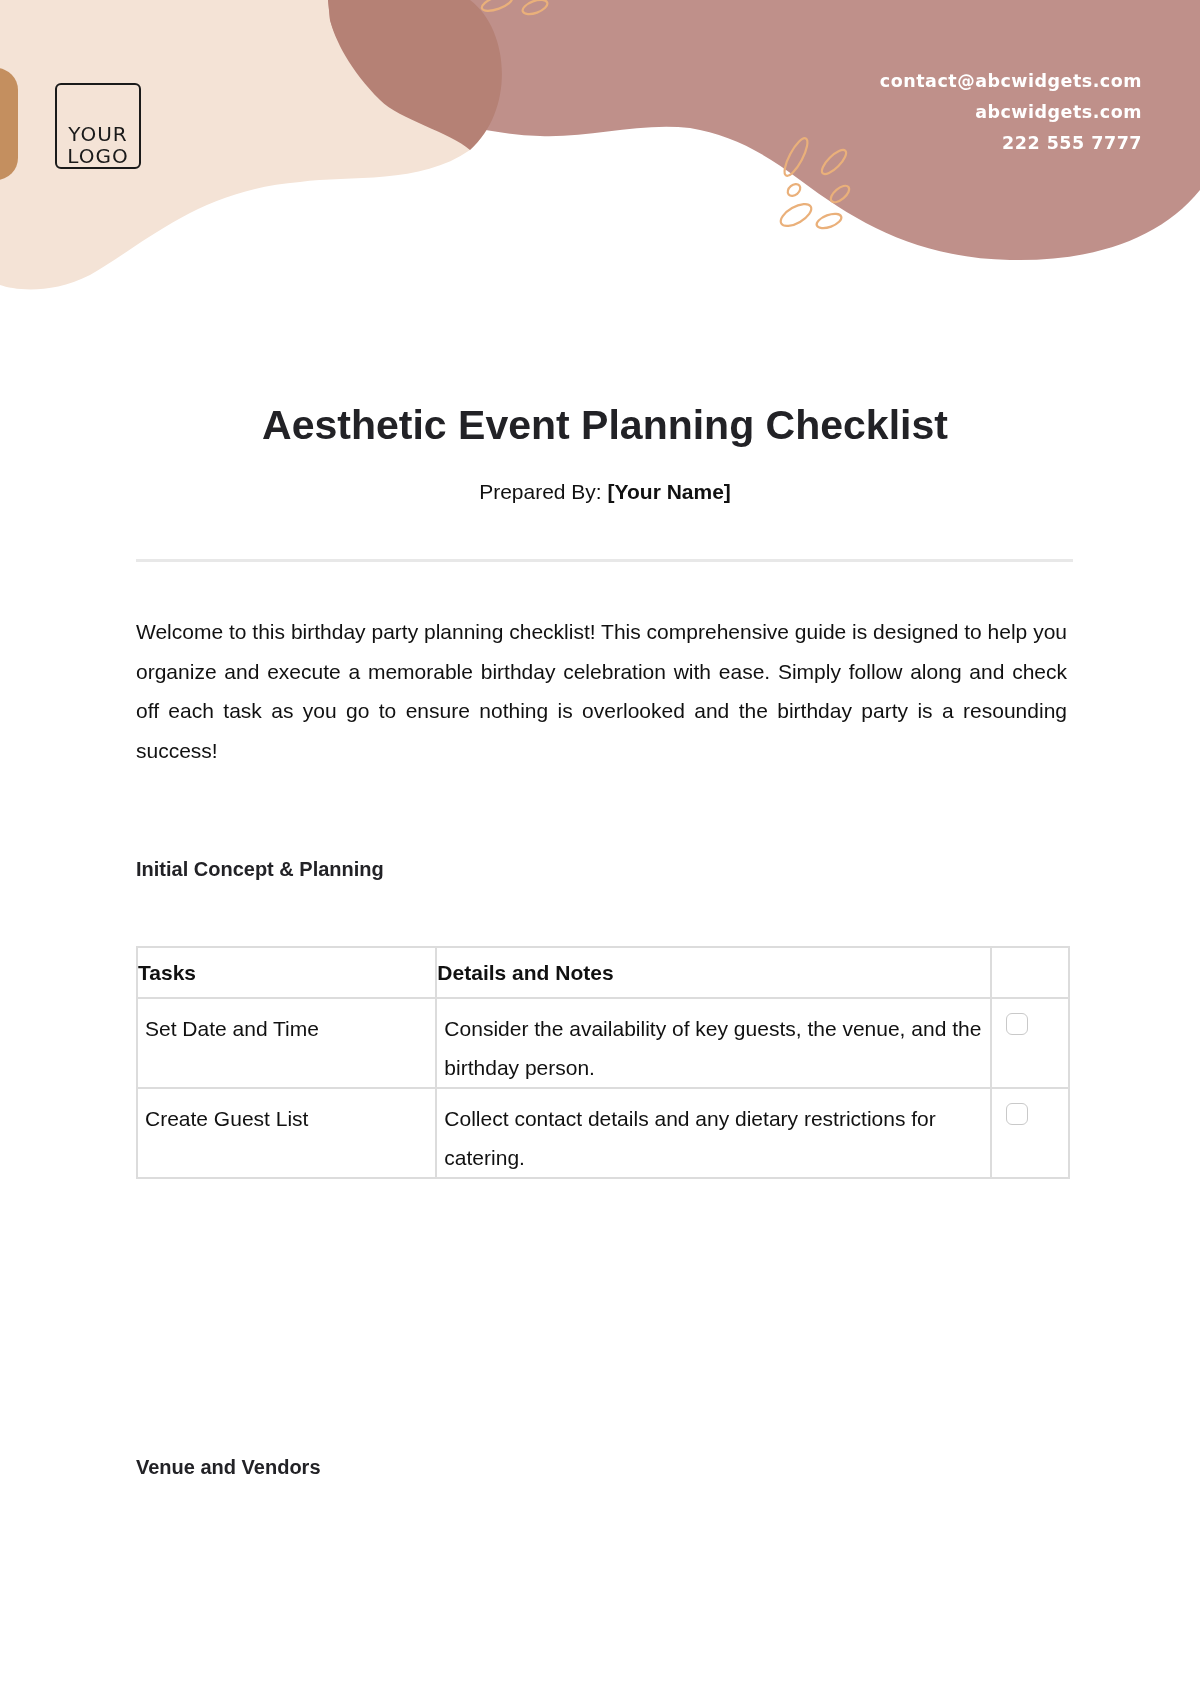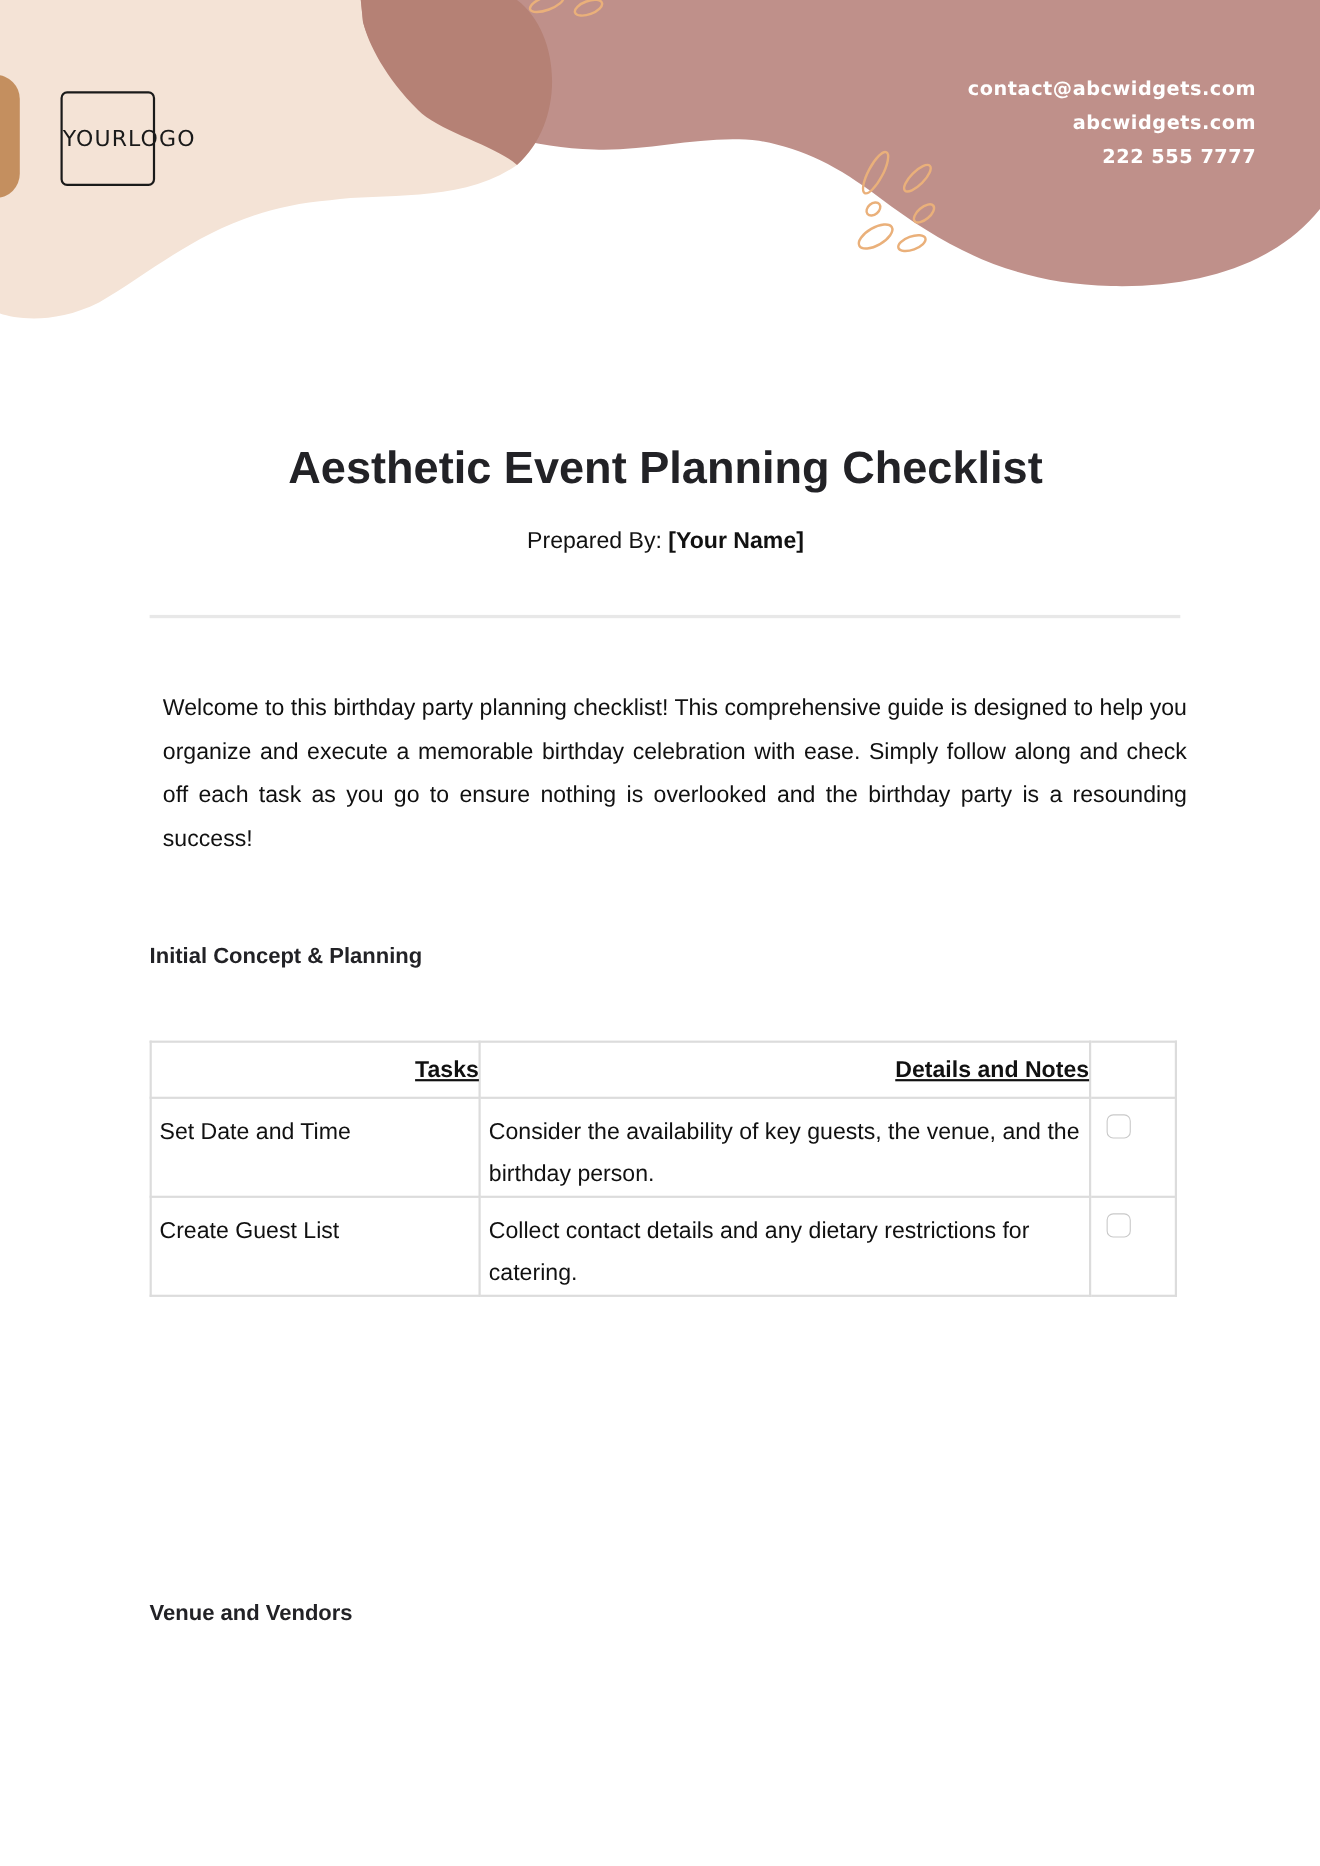--- a/index.html
+++ b/index.html
@@ -16,22 +16,22 @@
       position: absolute; left: 0; top: 0;
       width: 1200px; height: 300px;
     }
     .logo-box {
       position: absolute;
       left: 55px; top: 83px;
       width: 86px; height: 86px;
       border: 2.5px solid #1a1a1a;
       border-radius: 6px;
       box-sizing: border-box;
-      display: flex; 
-      align-items: center; justify-content: flex-start;
+      display: flex; flex-direction: column;
+      align-items: center; justify-content: flex-end;
       font-family: "DejaVu Sans", sans-serif;
       font-size: 20px; line-height: 22px;
       letter-spacing: 1px;
       color: #1a1a1a;
     }
     .contact {
       position: absolute;
       right: 58px; top: 66px;
       text-align: right;
       color: #ffffff;
@@ -64,21 +64,21 @@
       left: 136px; width: 937px; top: 559px;
       height: 3px; background: #e8e8e8;
     }
     .intro {
       position: absolute;
       left: 136px; width: 931px; top: 612px;
       font-size: 21px;
       line-height: 39.5px;
       text-align: justify;
       color: #111;
-      margin: 12px;
+      margin: 0;
     }
     .section-title {
       position: absolute;
       left: 136px;
       font-size: 20px;
       font-weight: bold;
       color: #222226;
       margin: 0;
     }
     table.checklist {
@@ -89,24 +89,23 @@
       font-size: 21px;
       color: #111;
     }
     table.checklist th, table.checklist td {
       border: 2px solid #dcdcdc;
       vertical-align: top;
     }
     table.checklist th {
       height: 49px;
       font-weight: bold;
-      text-align: right;
+      text-align: left;
       vertical-align: middle;
       padding: 0;
-      text-decoration: underline;
     }
     table.checklist td {
       height: 87px;
       padding: 10px 7px 0 7px;
       line-height: 39px;
       box-sizing: border-box;
     }
     table.checklist td.task { width: 300px; }
     table.checklist td.details { width: 556px; }
     table.checklist td.check { width: 78px; padding: 14px 0 0 14px; }

